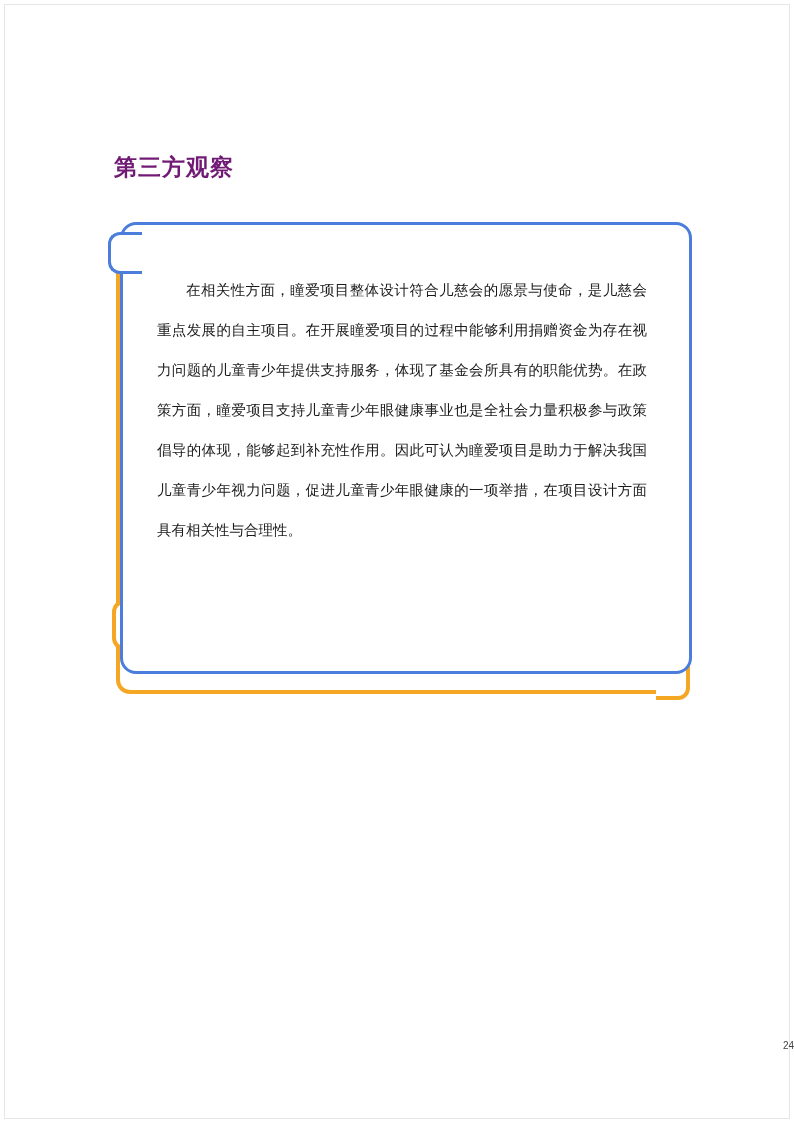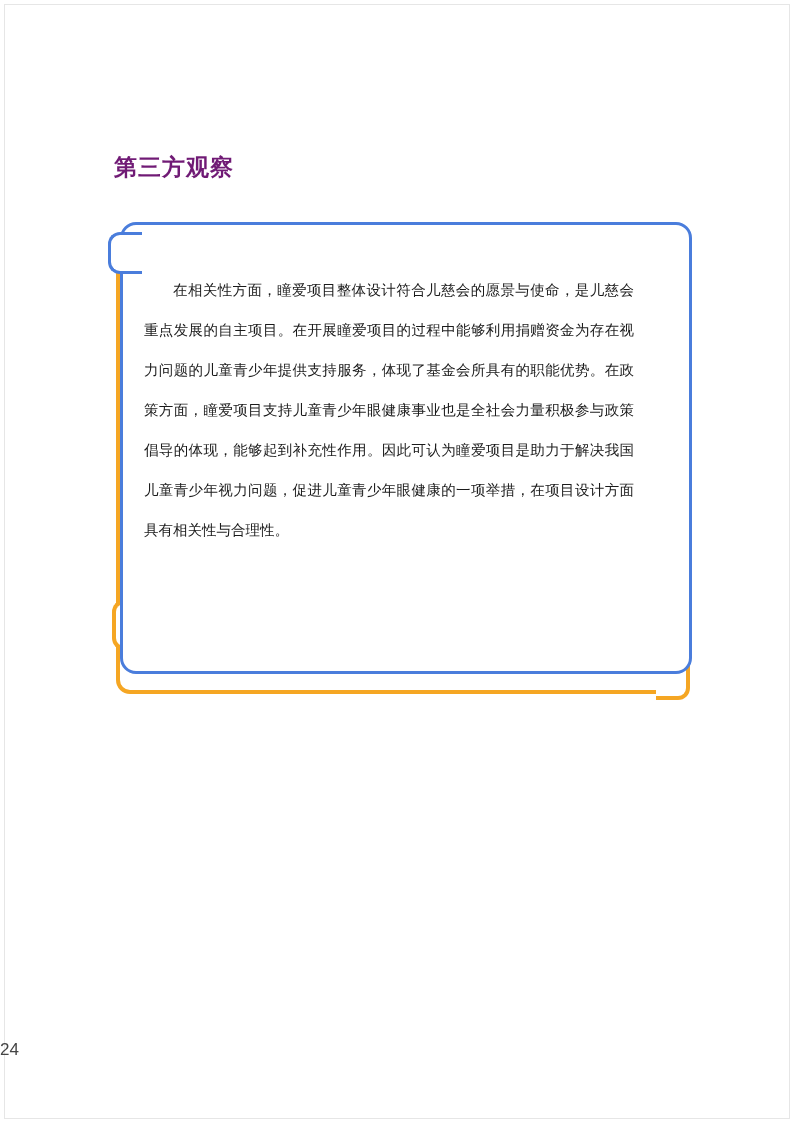--- a/index.html
+++ b/index.html
@@ -115,38 +115,38 @@
     border-right: 4px solid #f5a623;
     border-top: 4px solid #f5a623;
     border-bottom: 4px solid #f5a623;
     border-top-right-radius: 12px;
     border-bottom-right-radius: 12px;
     box-sizing: border-box;
   }
 
   .callout-text {
     position: absolute;
-    left: 36px;
+    left: 49px;
     top: 48px;
     width: 490px;
     font-size: 14.5px;
     line-height: 40px;
     color: #1a1a1a;
     text-align: justify;
     text-indent: 2em;
     font-family: "Liberation Sans", sans-serif;
   }
 
   .page-number {
     position: absolute;
     left: 0;
     right: 0;
     top: 1040px;
-    text-align: left;
-    font-size: 17px;
+    text-align: right;
+    font-size: 10px;
     color: #444444;
   }
 </style>
 </head>
 <body>
 
 <div class="page">
 
   <div class="page-frame"></div>
 

